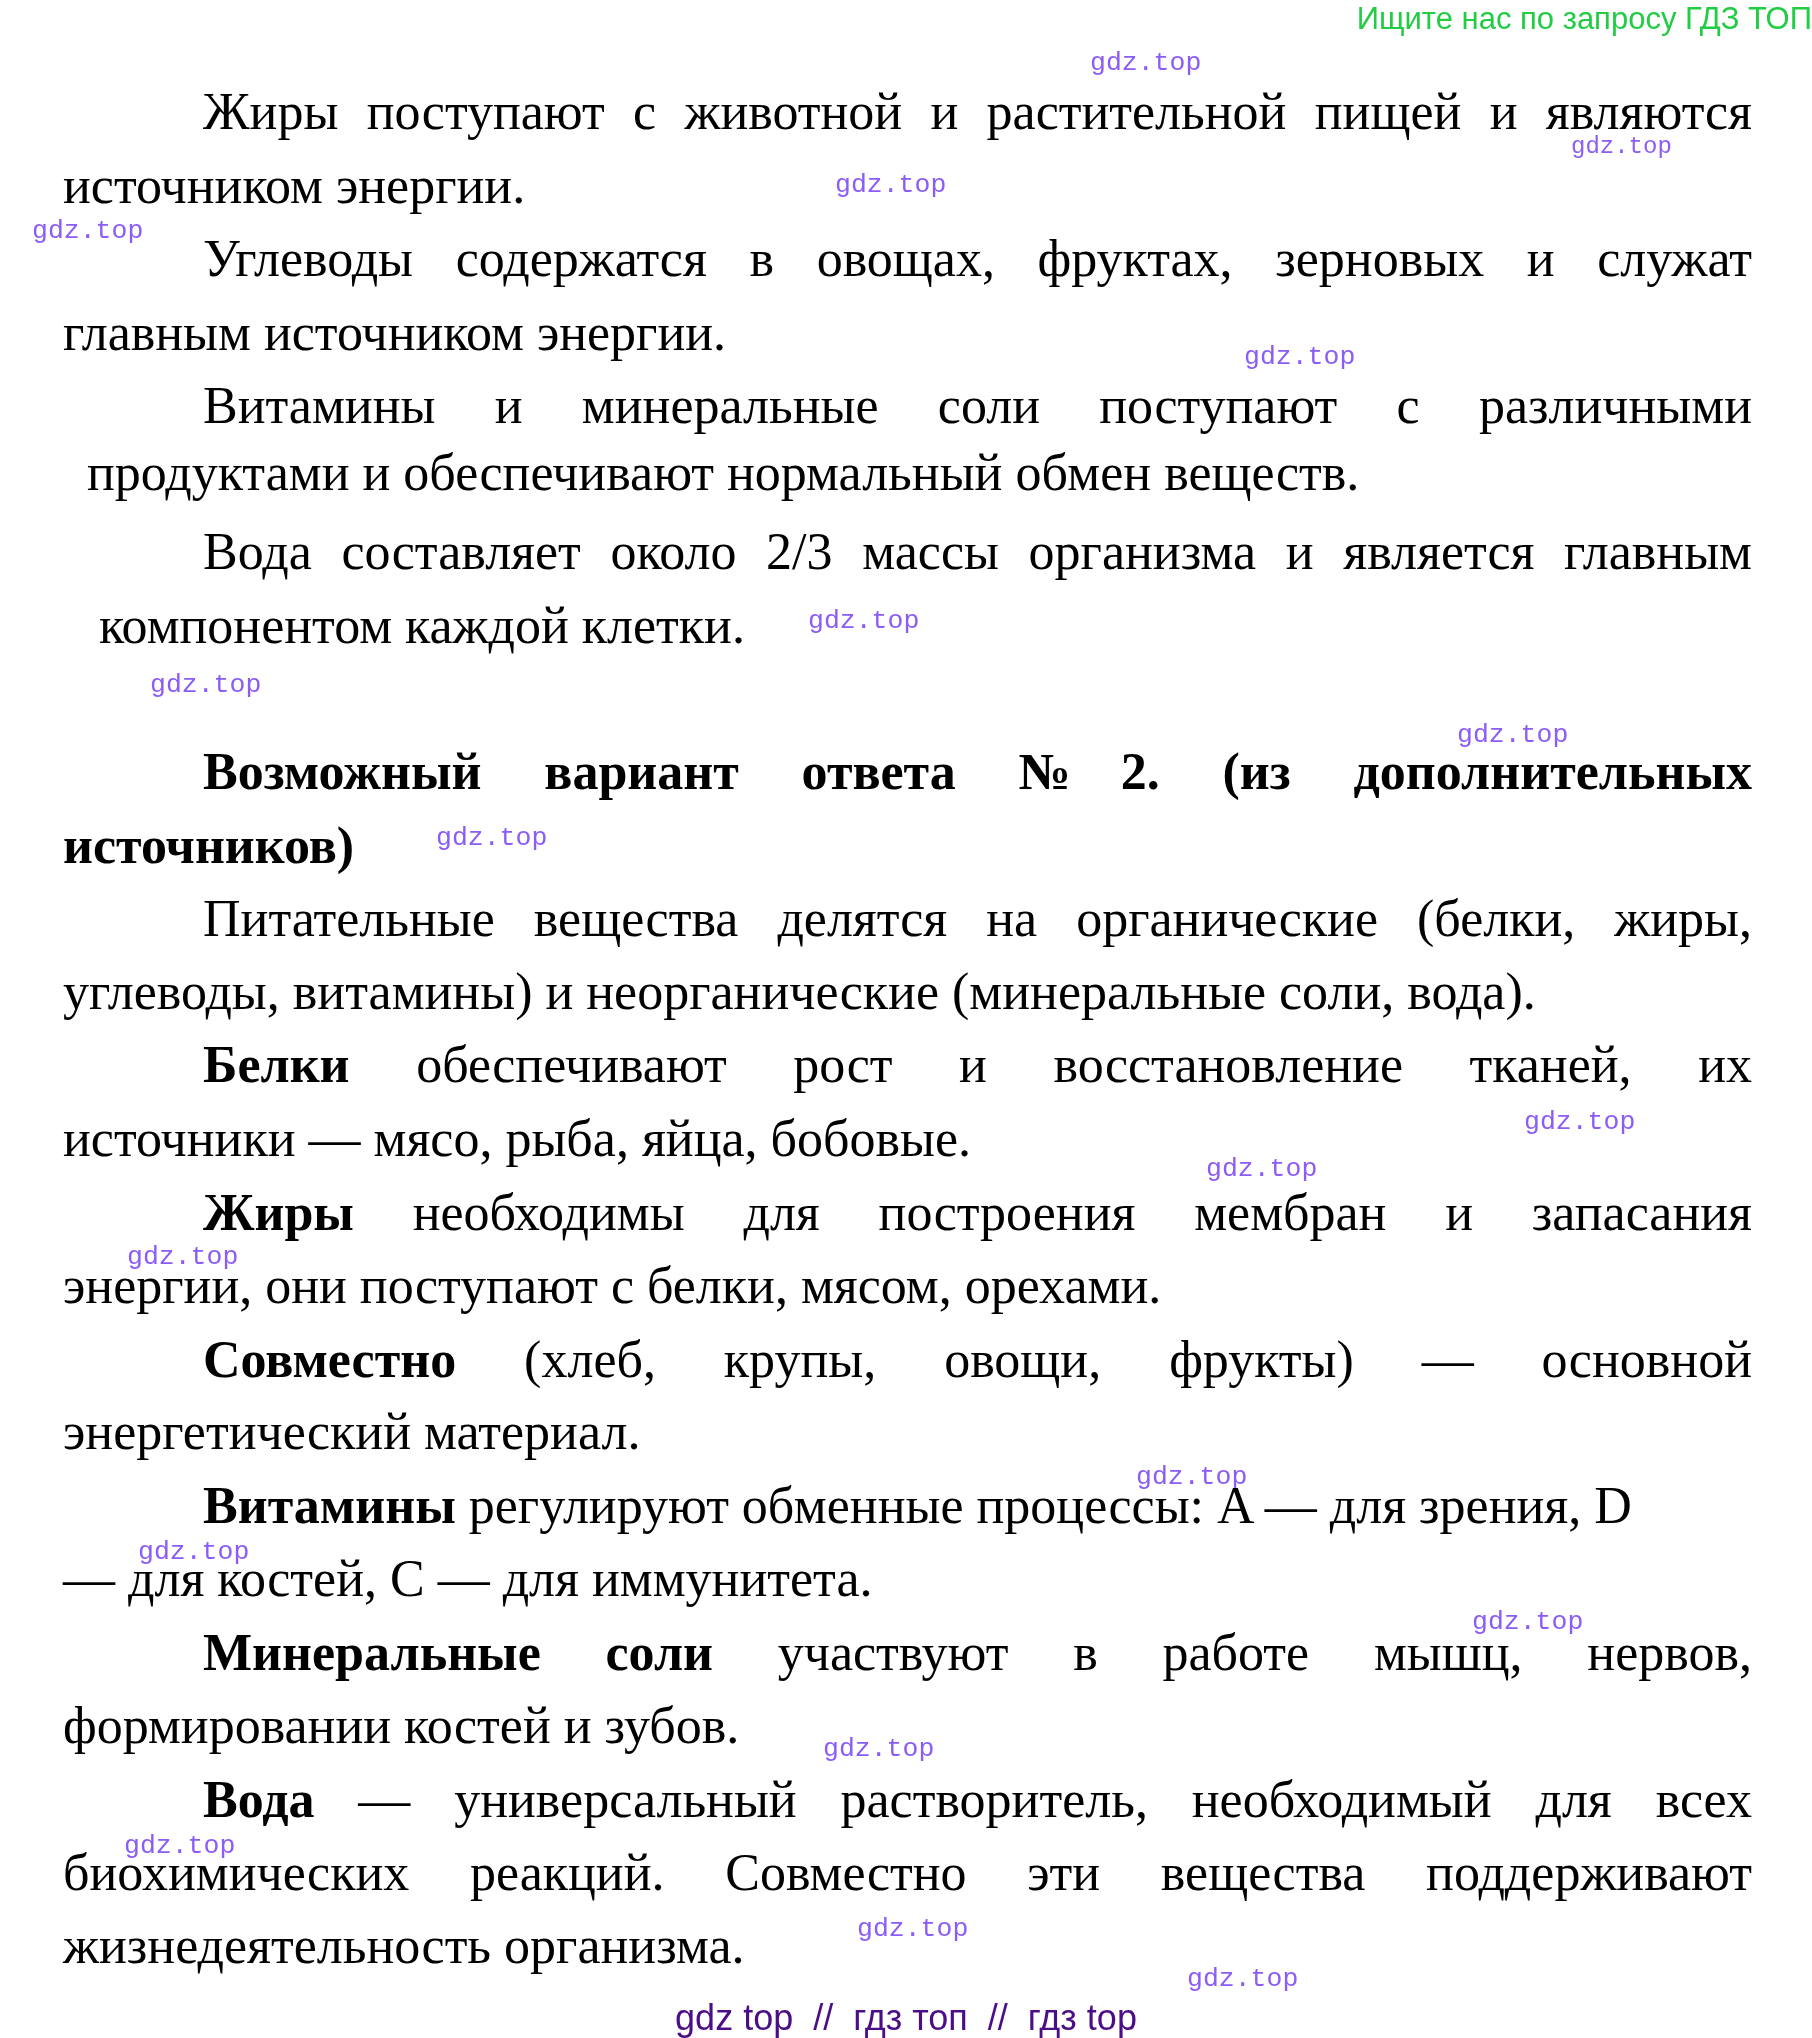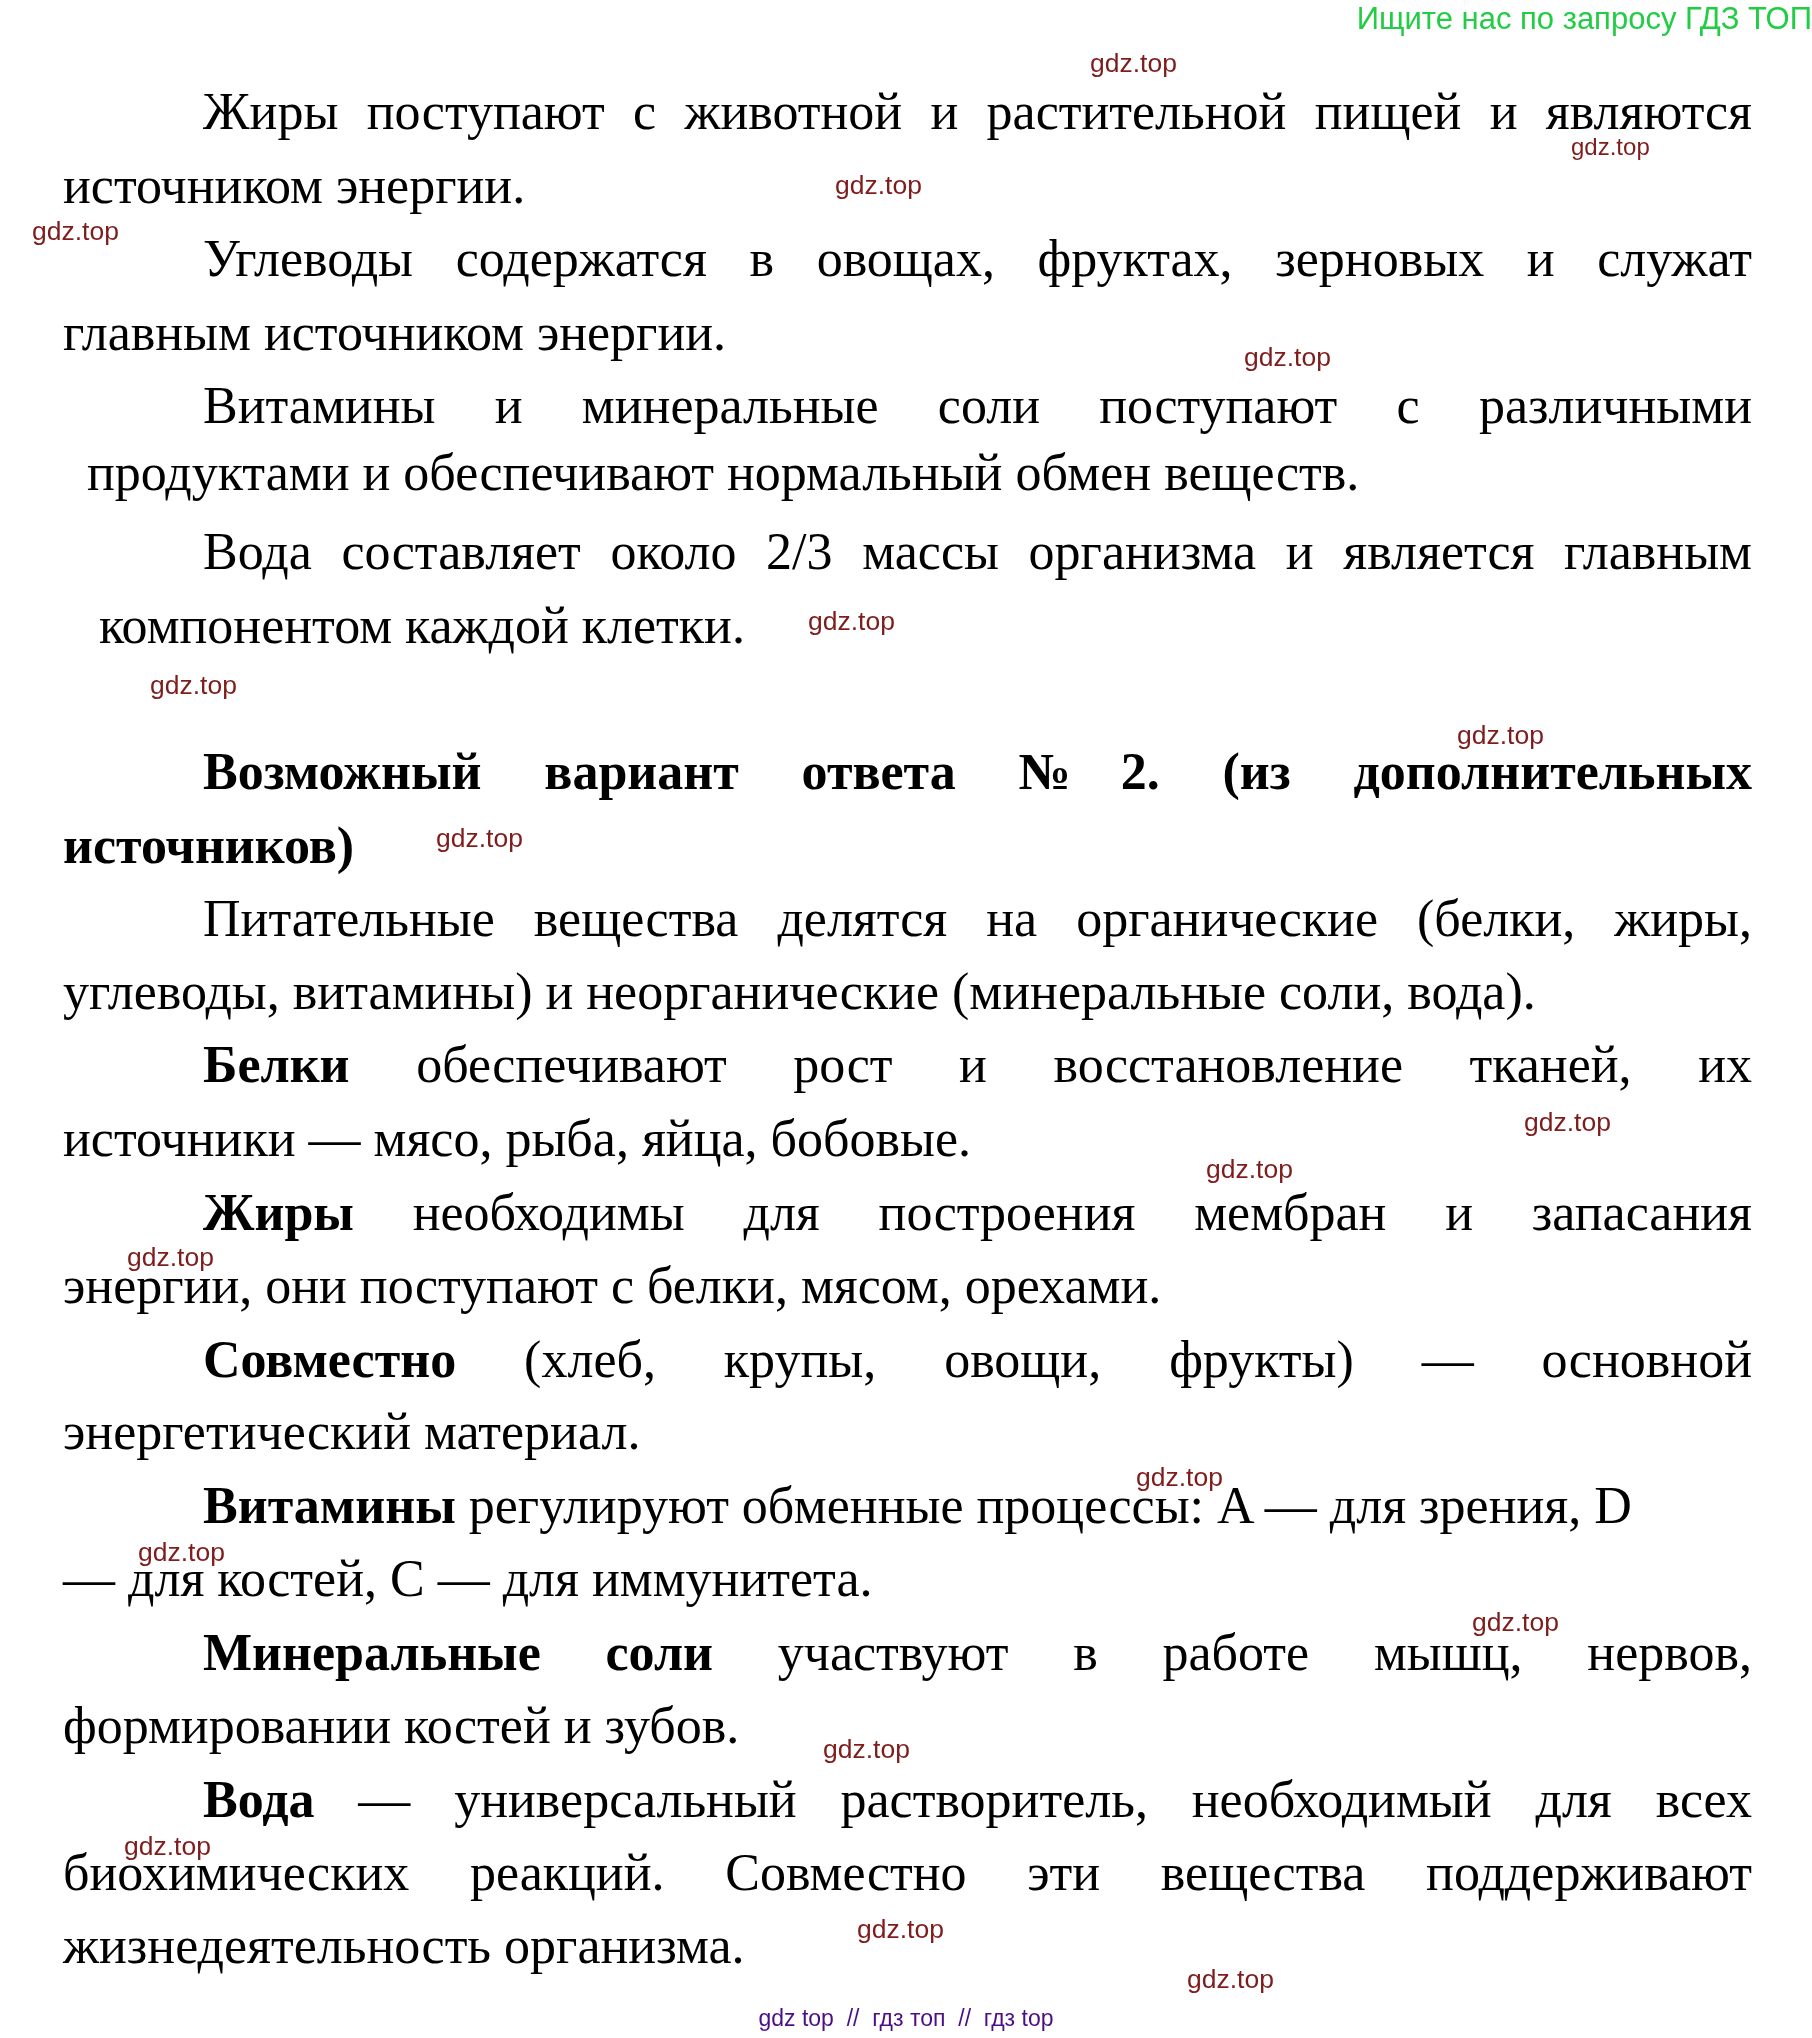--- a/index.html
+++ b/index.html
@@ -1,22 +1,22 @@
 <!DOCTYPE html>
 <html style="font-size:15px"><head>
 <meta charset="utf-8">
 <style>
   html, body { margin:0; padding:0; background:#ffffff; }
   body { width:1812px; height:2038px; position:relative; overflow:hidden; font-family:"Liberation Serif", serif; color:#000; }
   .banner { position:absolute; top:0; left:0; width:1812px; text-align:right; font-family:"Liberation Sans", sans-serif; font-size:31px; line-height:38px; top:0px; }
-  .footer { position:absolute; left:0; width:1812px; text-align:center; font-family:"Liberation Sans", sans-serif; font-size:23px; top:2016px; line-height:38px; }
+  .footer { position:absolute; left:0; width:1812px; text-align:center; font-family:"Liberation Sans", sans-serif; font-size:36px; top:2016px; line-height:38px; }
   .line { position:absolute; left:63px; width:1689px; font-size:52px; line-height:57px; white-space:nowrap; }
   .line.just { text-align:justify; text-align-last:justify; }
   .line.indent { left:203px; width:1549px; }
-  .wm { position:absolute; font-family:Liberation Sans, sans-serif; font-size:26.5px; line-height:28px; color:#7f1d1d; white-space:nowrap; }
+  .wm { position:absolute; font-family:Liberation Mono, monospace; font-size:26.5px; line-height:28px; color:#8b5cf6; white-space:nowrap; }
   b { font-weight:bold; }
 </style>
 </head>
 <body>
 
 <div class="banner" style="color:#22cc44;">Ищите нас по запросу ГДЗ ТОП</div>
 
 <div class="wm" style="left:1090px;top:49px;">gdz.top</div>
 <div class="wm" style="left:1571px;top:133px;font-size:24px;">gdz.top</div>
 <div class="wm" style="left:835px;top:171px;">gdz.top</div>

